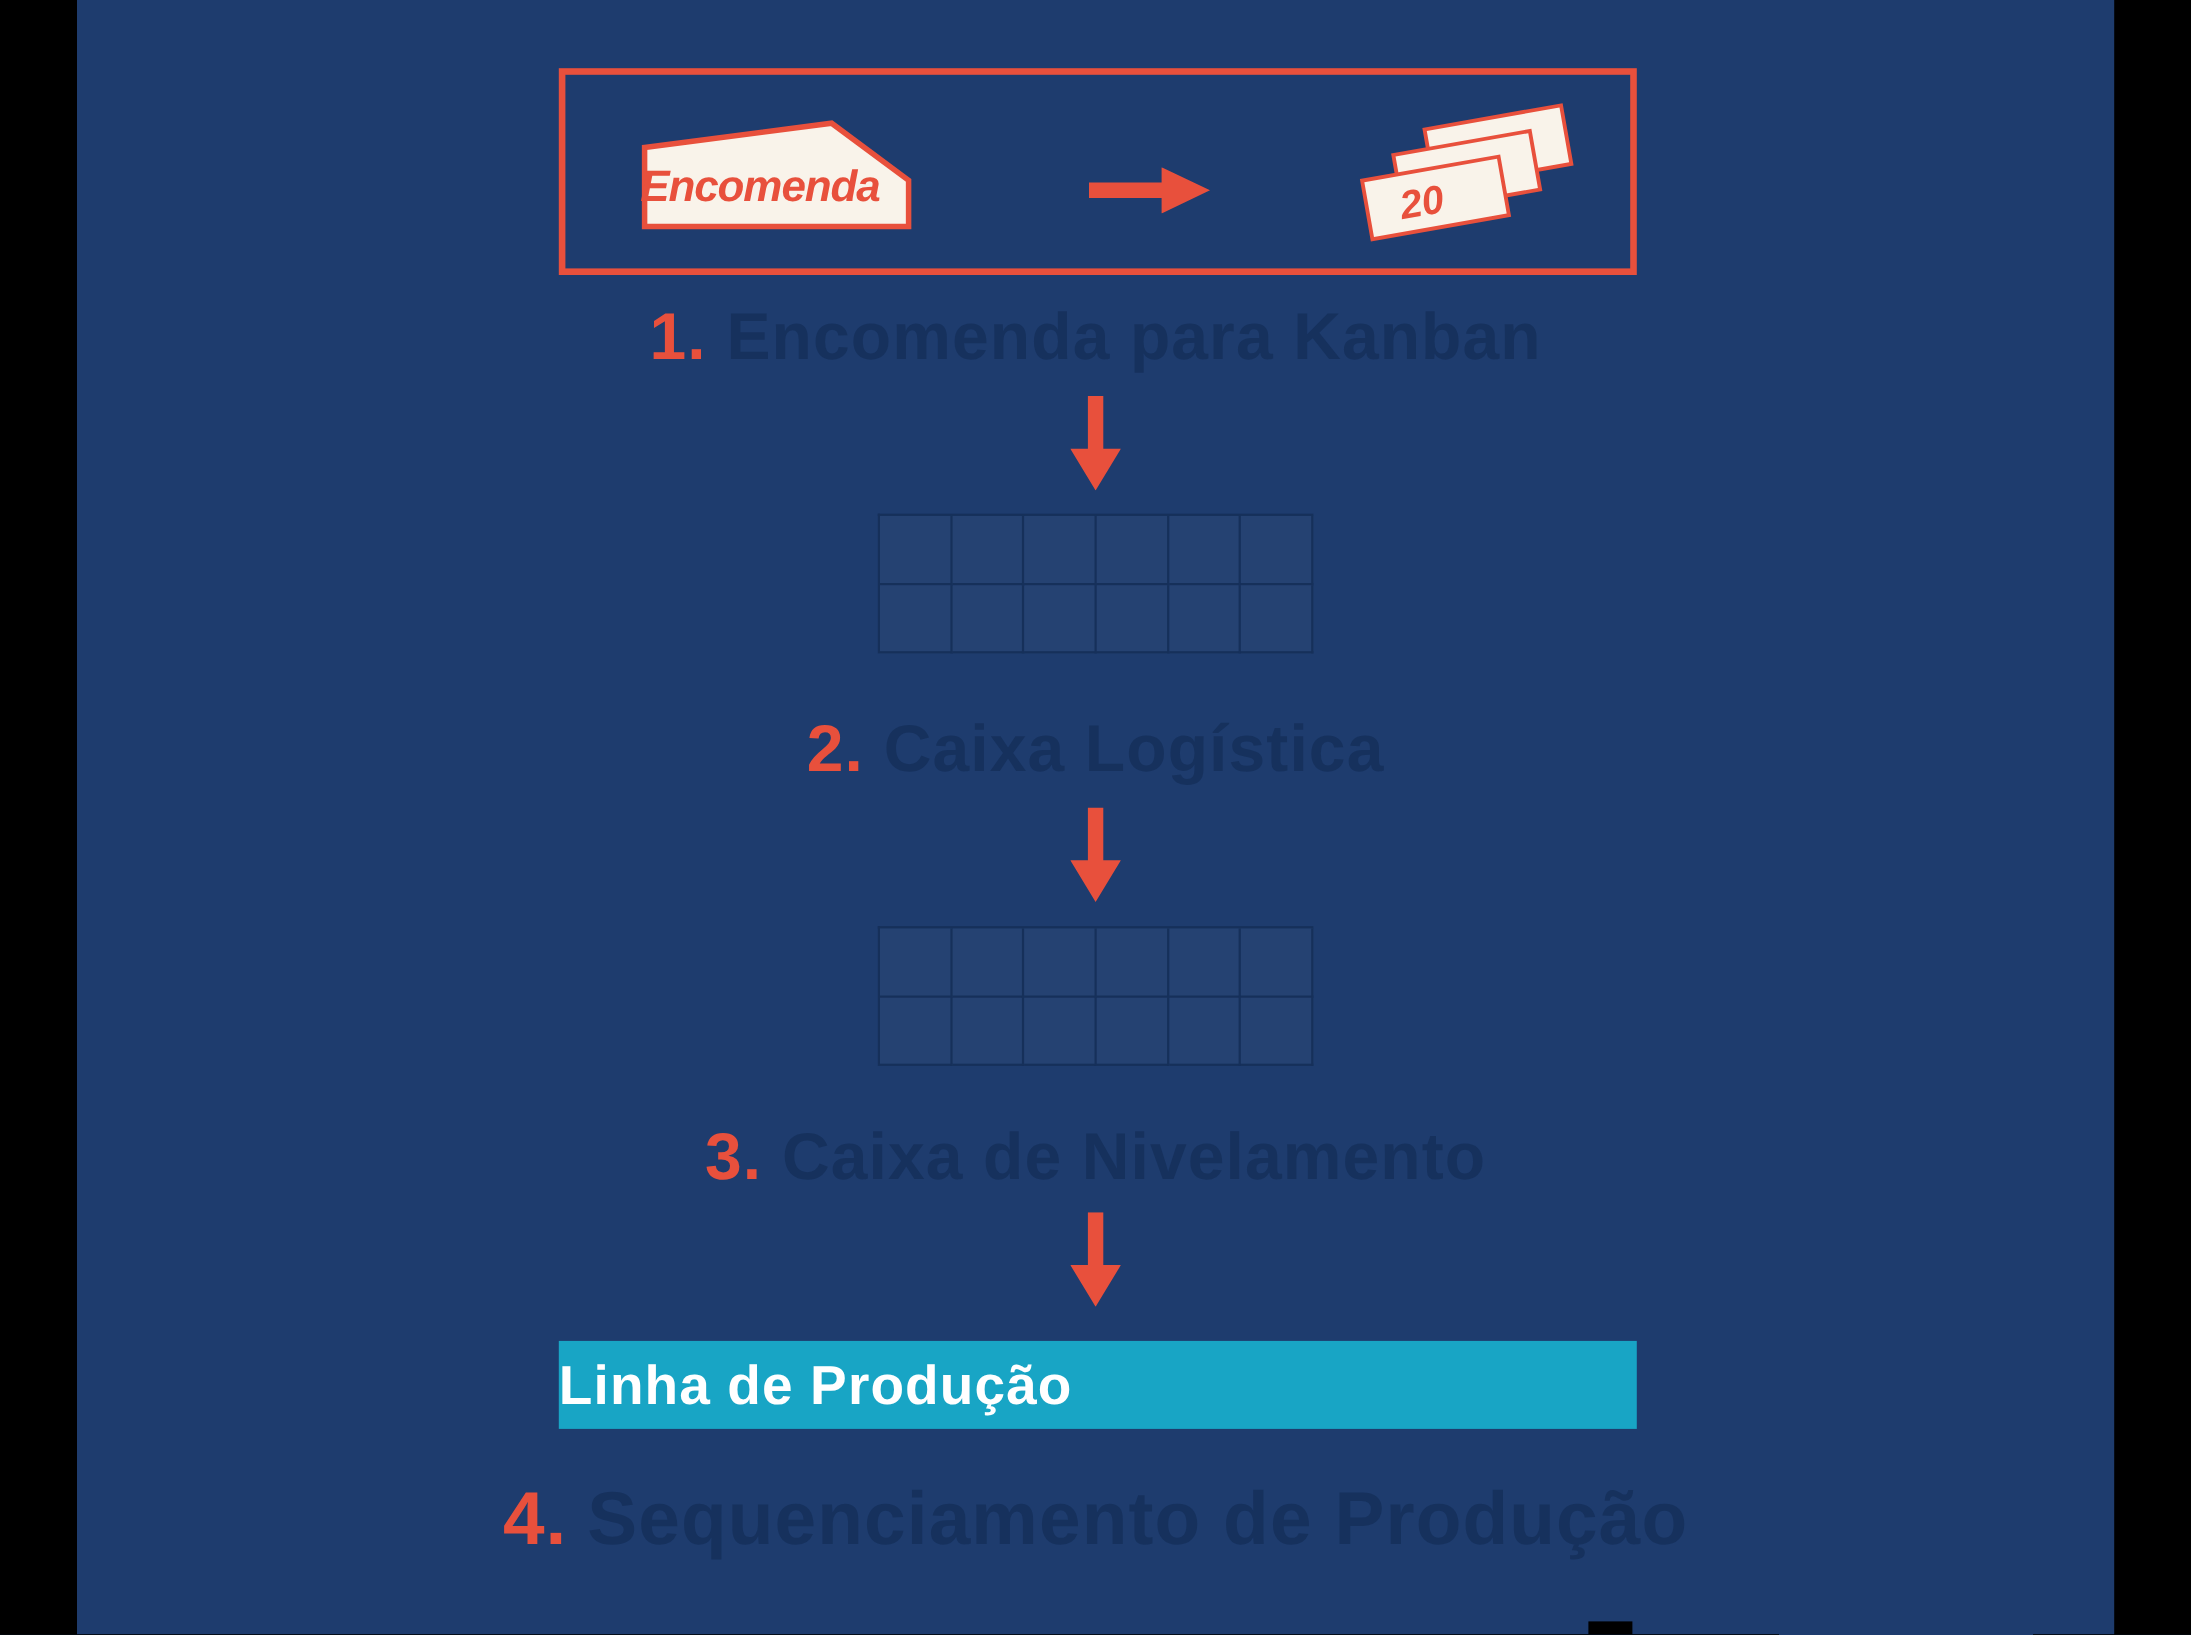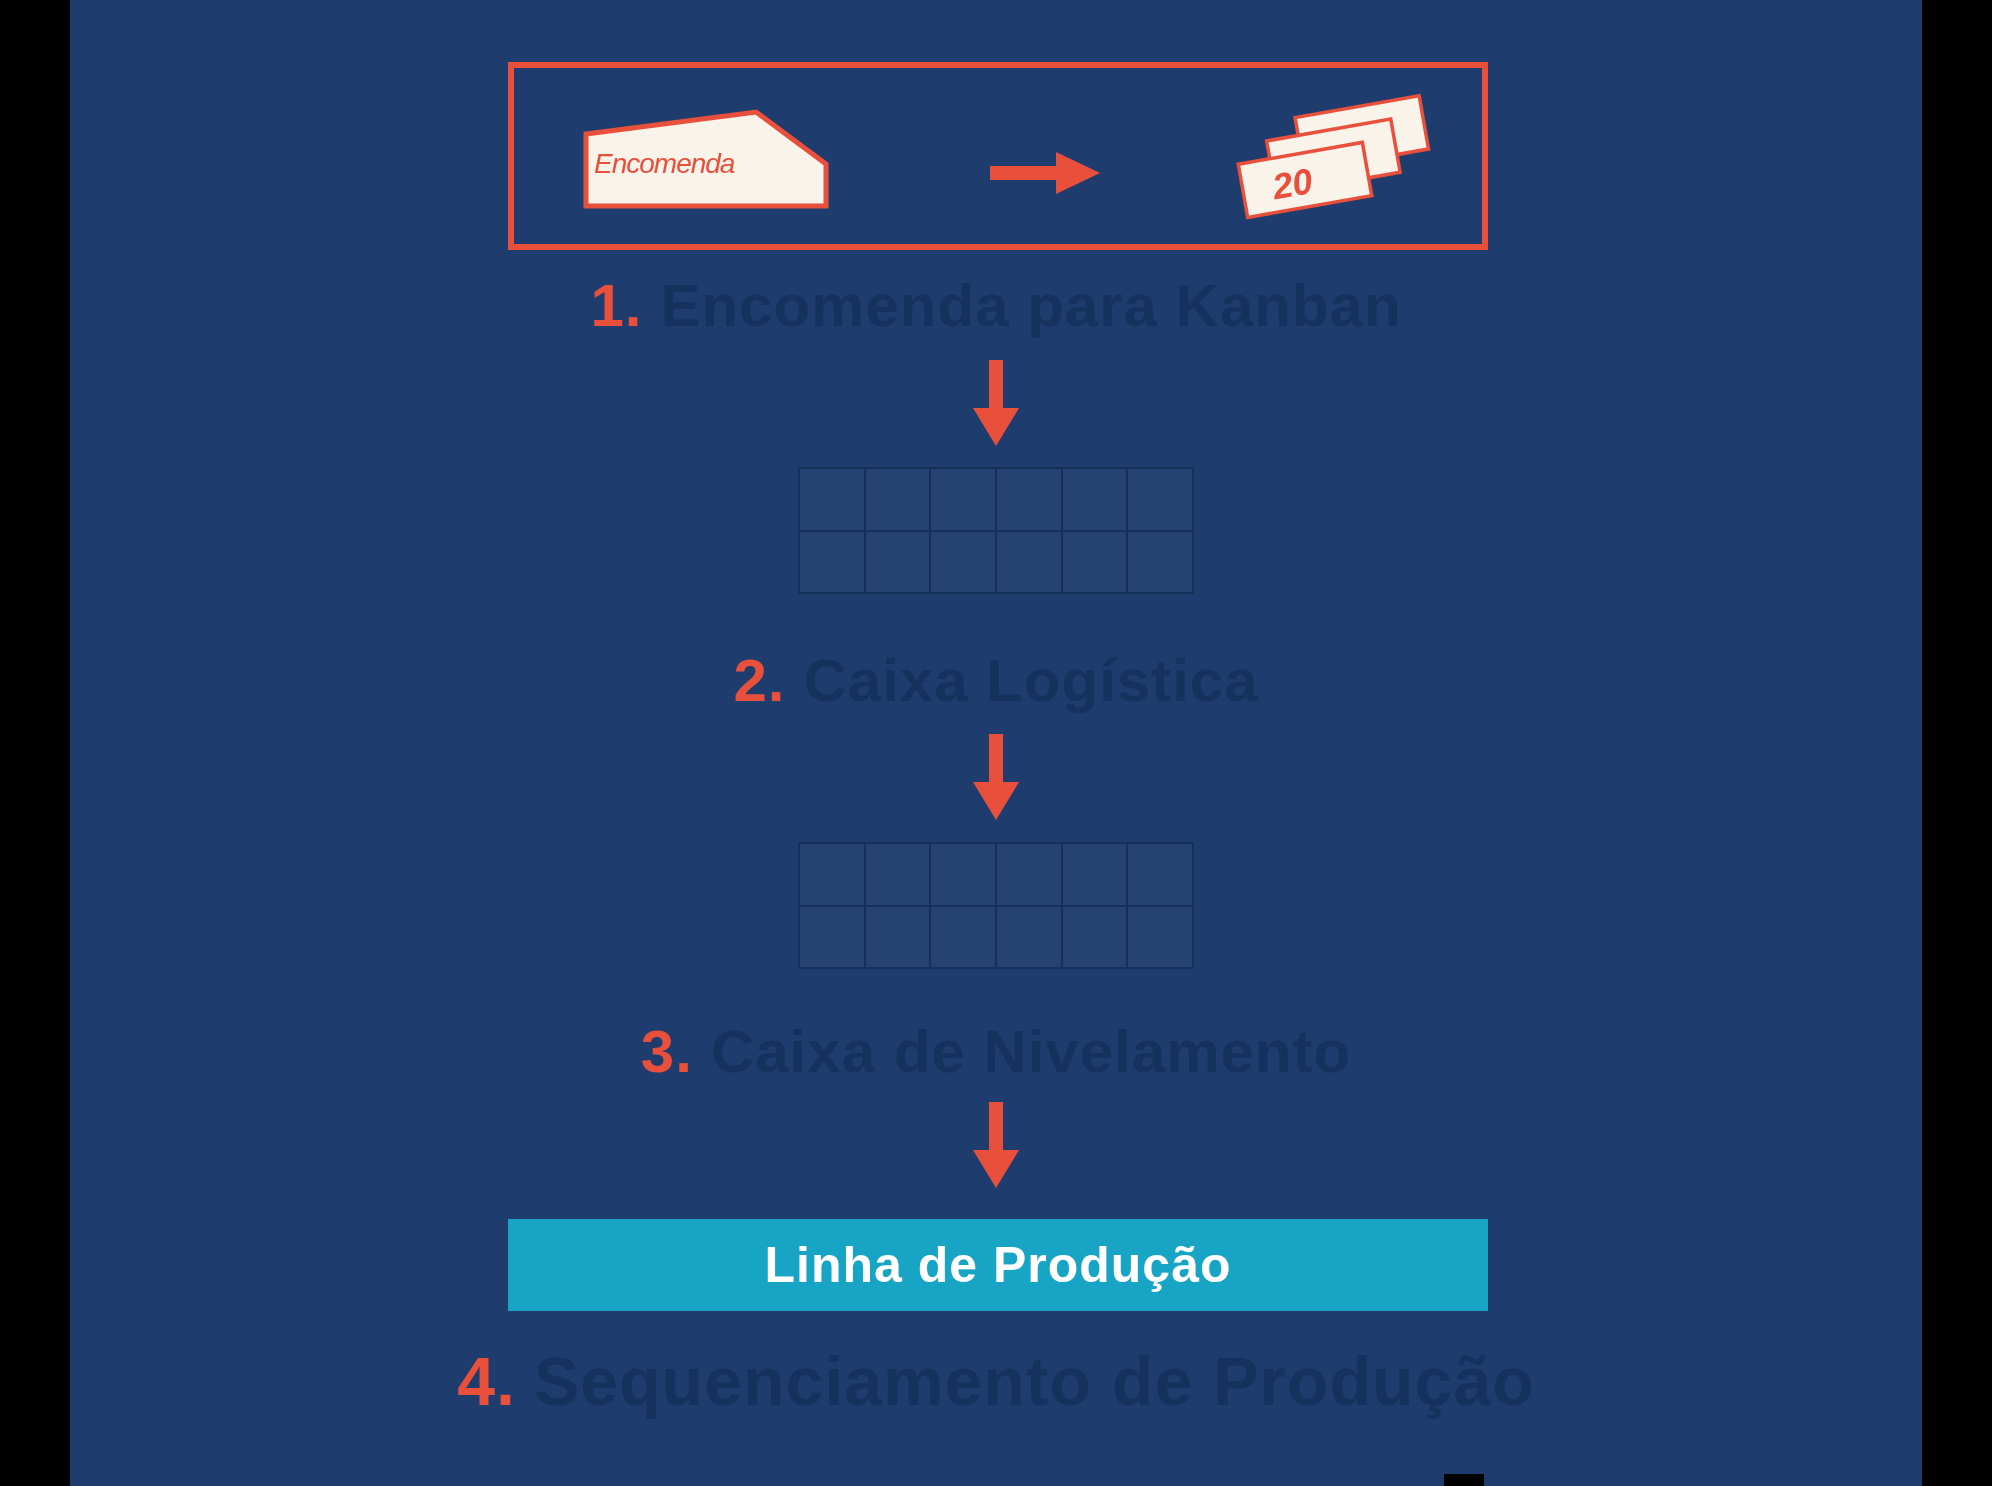--- a/index.html
+++ b/index.html
@@ -28,22 +28,22 @@
   }
 
   
   .order-box{
     position:absolute;left:508px;top:62px;width:980px;height:188px;
     border:6px solid var(--accent-red);box-sizing:border-box;
   }
   .order-tag{position:absolute;left:68px;top:40px;width:300px;height:102px;}
   .order-tag svg{position:absolute;left:0;top:0;overflow:visible;}
   .order-tag-label{
-    position:absolute;left:12px;top:40px;width:230px;
-    font-size:28px;font-weight:normal;font-style:italic;
+    position:absolute;left:0;top:40px;width:230px;
+    font-size:40px;font-weight:bold;font-style:italic;
     color:var(--accent-red);letter-spacing:-1px;white-space:nowrap;
   }
   .arrow-right-svg{position:absolute;left:476px;top:84px;width:110px;height:42px;}
   .cards-svg{position:absolute;left:698px;top:38px;width:240px;height:120px;overflow:visible;}
 
   
   .caption{
     position:absolute;left:0;width:100%;text-align:center;
     font-weight:bold;font-size:60px;line-height:72px;
     color:var(--faint-title);letter-spacing:1px;white-space:nowrap;
@@ -62,23 +62,23 @@
     border-left:2px solid var(--grid-line);
   }
   .grid-cell{
     border-right:2px solid var(--grid-line);
     border-bottom:2px solid var(--grid-line);
     background:rgba(255,255,255,0.03);
   }
 
   
   .production-bar{
-    position:absolute;left:508px;top:1219px;width:980px;height:92px;
+    position:absolute;left:508px;top:1219px;width:980px;height:80px;
     background:var(--production-bar);
-    display:flex;align-items:center;justify-content:center;
+    display:flex;align-items:center;justify-content:flex-start;
   }
   .production-bar span{
     color:var(--white);font-weight:bold;font-size:50px;letter-spacing:1px;
   }
 </style>
 </head>
 <body>
 
 <div class="stage">
   <div class="canvas"></div>

